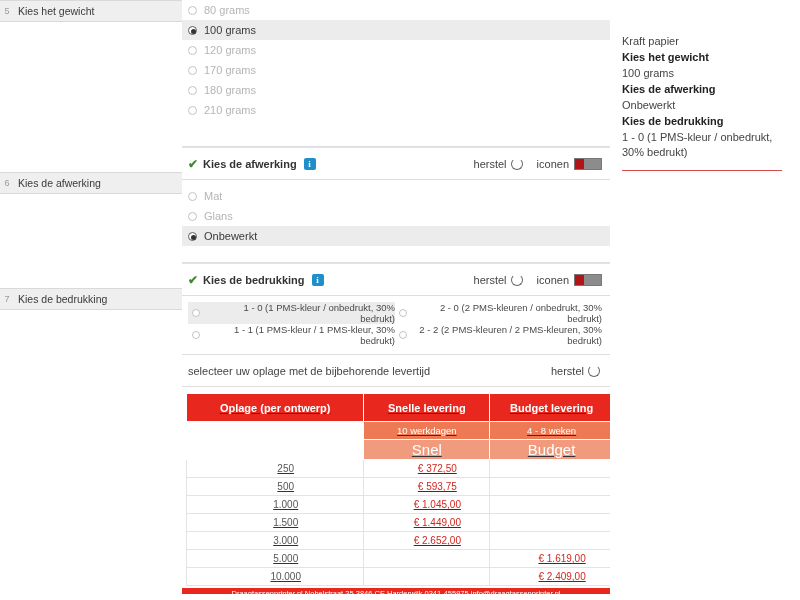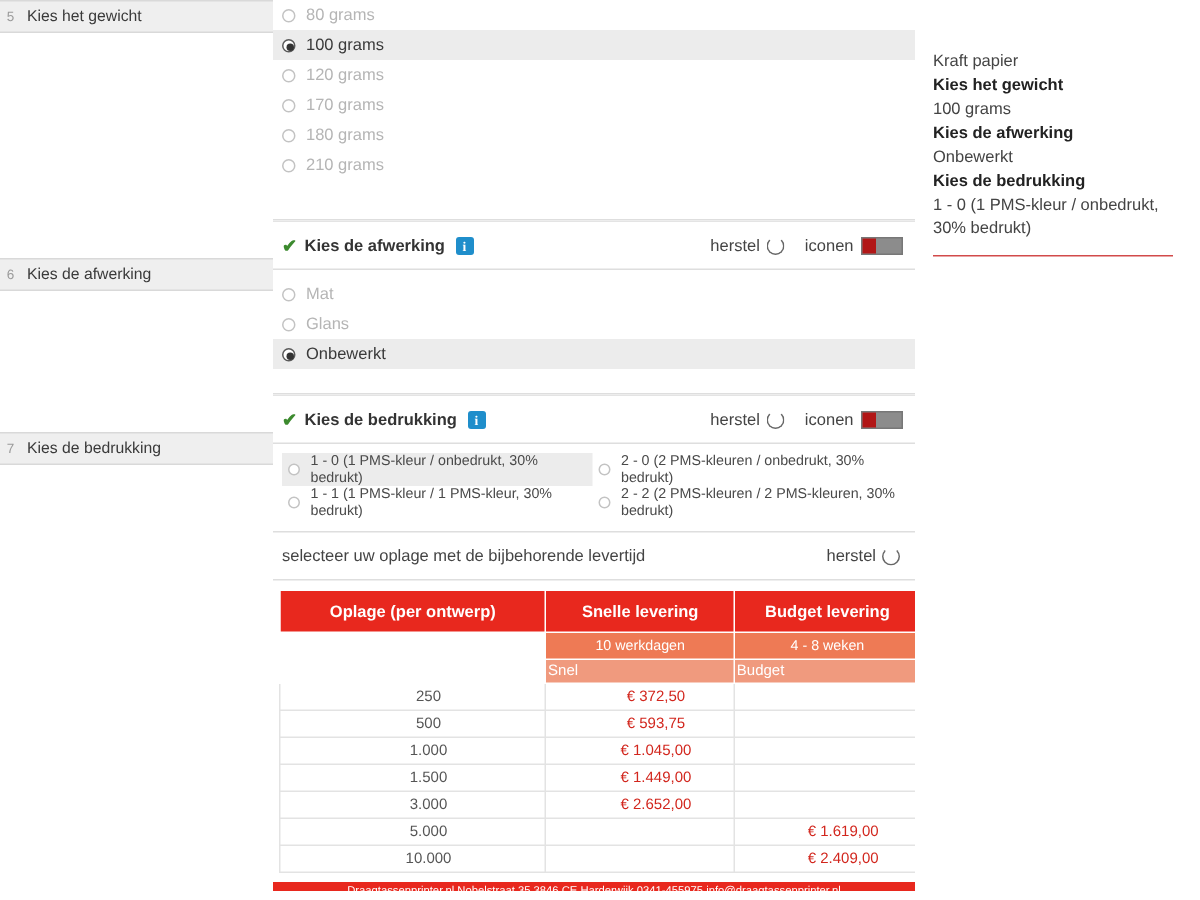--- a/index.html
+++ b/index.html
@@ -65,42 +65,42 @@
     width:12px; height:12px; border:1.4px solid #666; border-radius:50%;
     border-top-color:transparent; display:inline-block; margin-right:14px;
   }
   .icons-txt { color:#444; font-size:11px; margin-right:5px; }
   .swatch { width:28px; height:12px; background:#8c8c8c; border:1px solid #777; position:relative; }
   .swatch::before { content:""; position:absolute; left:0; top:0; width:9px; height:10px; background:#b11616; }
 
   
   .print-grid {
     padding:6px 8px 8px 6px; border-bottom:1px solid #dedede;
-    display:flex; flex-wrap:wrap;
+    display:flex; flex-wrap:wrap;text-align:right;
   }
   .print-opt {
     width:50%; height:22px; display:flex; align-items:center;
     font-size:9.5px; color:#4a4a4a; padding-left:4px;
   }
   .print-opt.sel { background:#ececec; }
   .print-opt .radio { width:8px; height:8px; }
   .print-opt.sel .radio::after { left:1.5px; top:1.5px; width:4px; height:4px; }
 
   
   .oplage-bar {
     height:32px; display:flex; align-items:center; padding:0 8px 0 6px;
     border-bottom:1px solid #dedede; font-size:11px; color:#444;
   }
 
   
-  .ptable { width:428px; border-collapse:collapse; font-size:10px; }
+  .ptable { width:428px; border-collapse:collapse; font-size:10px;text-decoration:underline; }
   .ptable th, .ptable td { border:1px solid #ffffff; }
   .ptable .hdr { background:#e8281e; color:#fff; font-weight:bold; font-size:11px; height:28px; text-align:center; }
   .ptable .sub1 { background:#ee7a55; color:#fff; height:18px; text-align:center; font-size:9.5px; }
-  .ptable .sub2 { background:#f09a7e; color:#fff; height:16px; text-align:left; font-size:10px; }
+  .ptable .sub2 { background:#f09a7e; color:#fff; height:16px; text-align:center; font-size:15px; }
   .ptable td.cell { background:#fff; border:1px solid #e3e3e3; height:18px; text-align:center; color:#555;padding-left:22px; }
   .ptable td.price { color:#d2261d; }
   .ptable td.qty { color:#555; }
   .tbl-wrap { padding:6px 4px 0 4px; }
 
   
   .right { position:absolute; left:610px; top:0; width:190px; height:600px; background:#ffffff; padding:0 12px;margin-top:32px; }
   .sum-line { font-size:11px; color:#444; line-height:15px; }
   .sum-bold { font-size:11px; color:#222; font-weight:bold; line-height:17px; }
   .sum-rule { margin-top:10px; border-top:1px solid #d24a4a; width:160px; }

